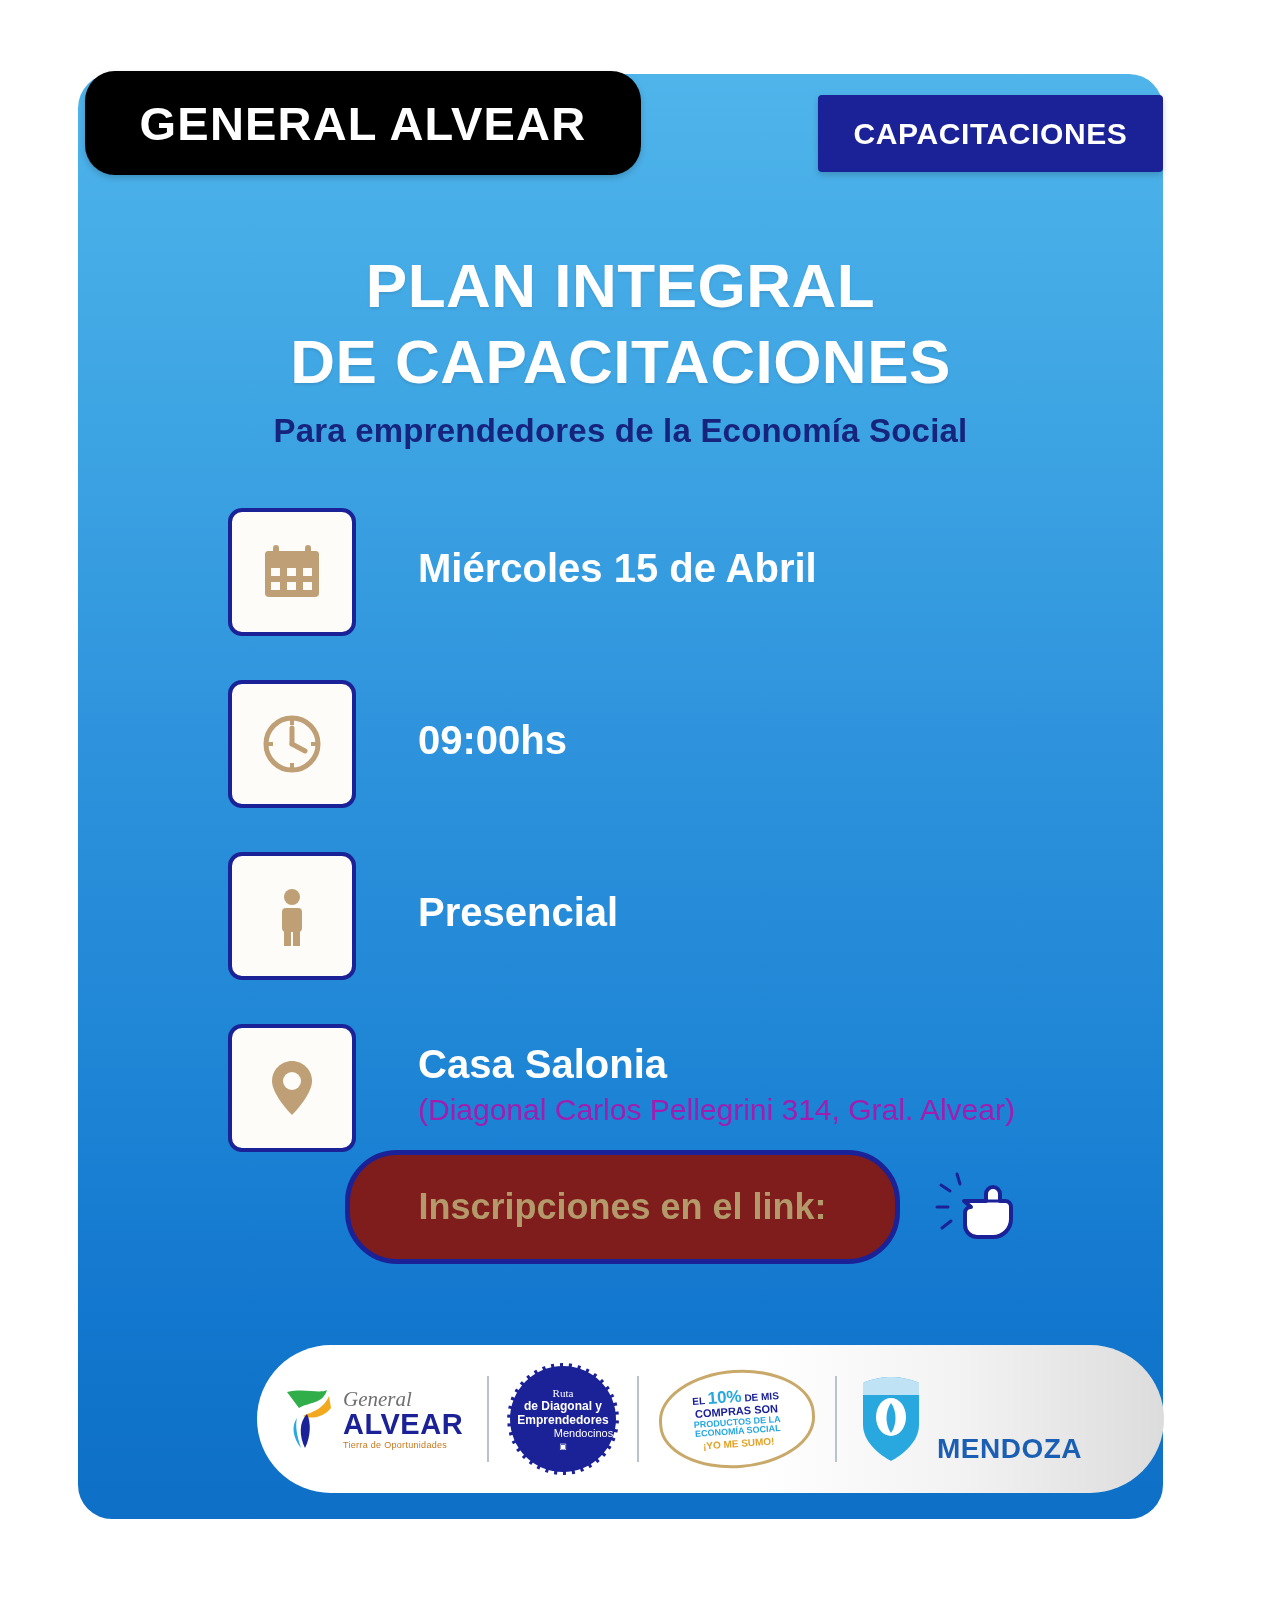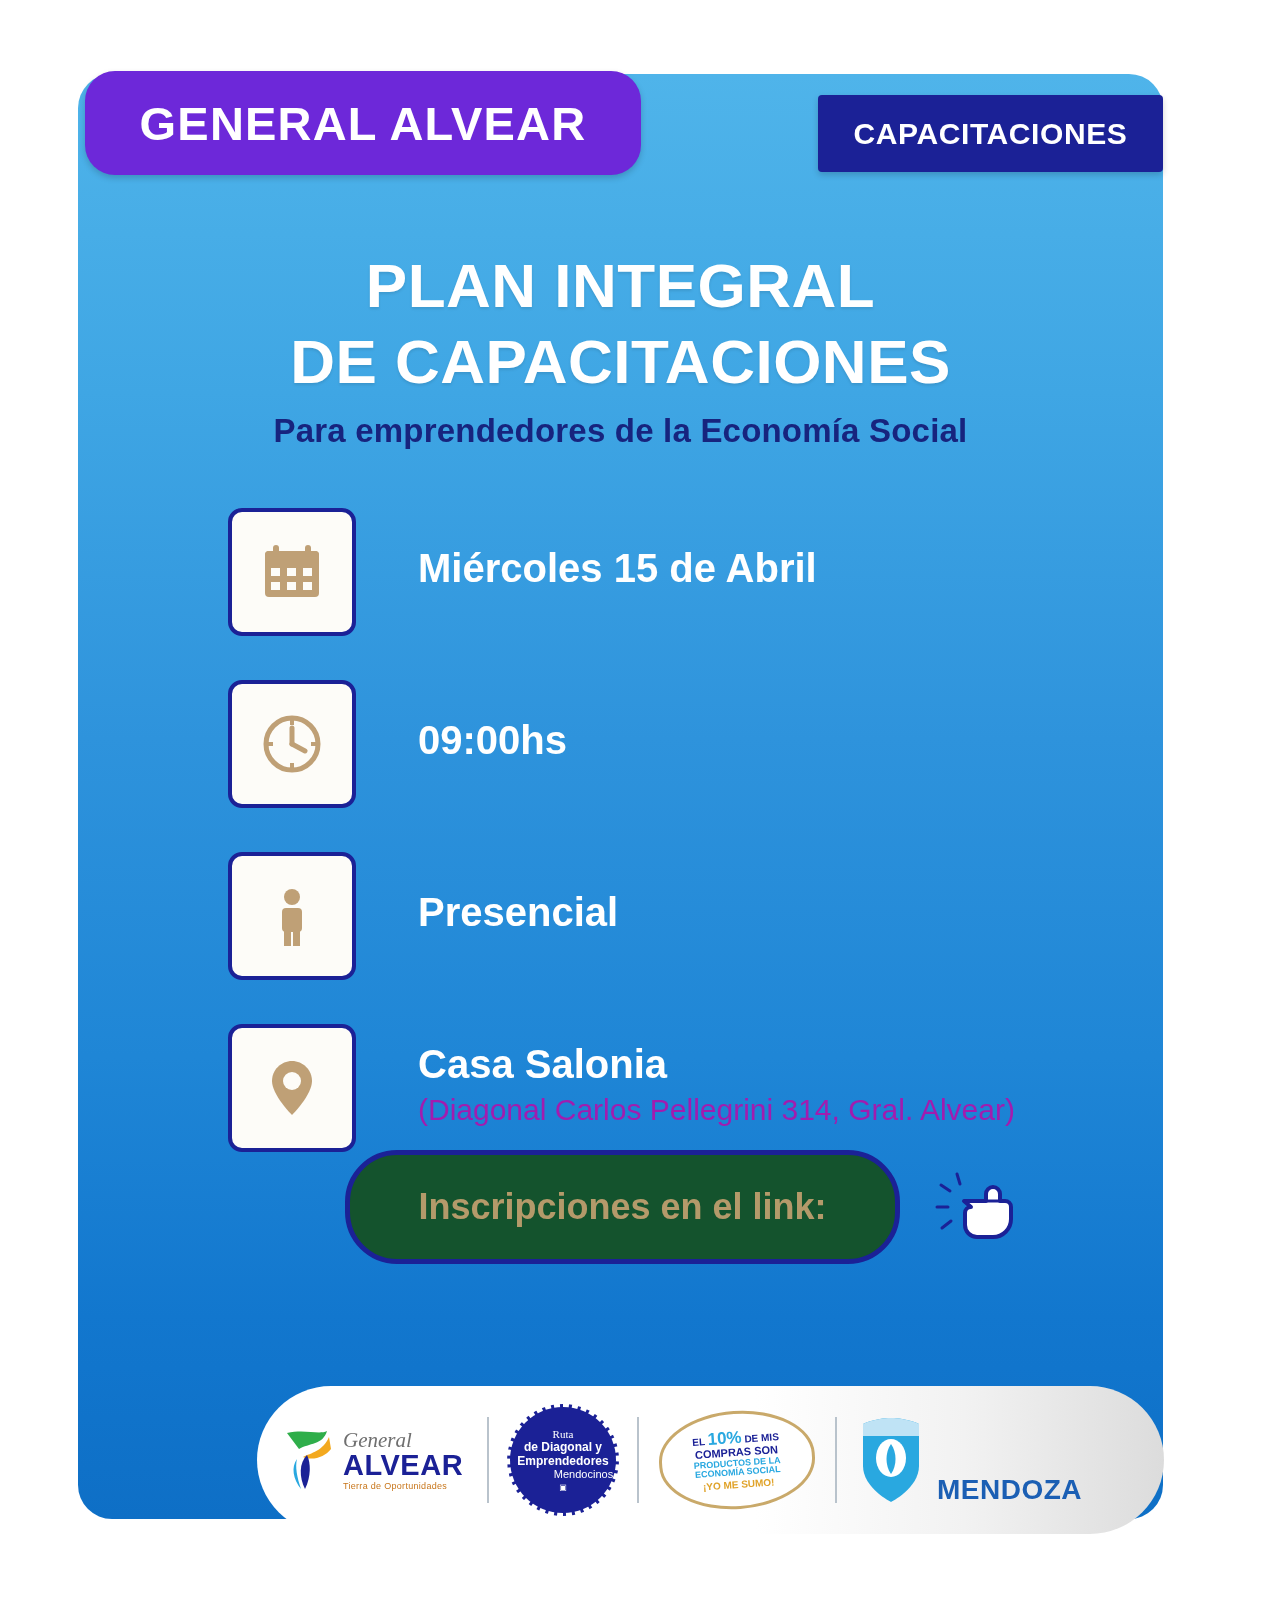--- a/index.html
+++ b/index.html
@@ -38,21 +38,21 @@
         #0E6FC6 100%);
   }
 
   
   .pill-city {
     position: absolute;
     left: 85px;
     top: 71px;
     min-width: 556px;
     height: 104px;
-    background: #6d28d9;
+    background: #000000;
     border-radius: 30px;
     display: flex;
     align-items: center;
     justify-content: center;
     box-shadow: 0 3px 6px rgba(0,0,0,0.18);
   }
   .pill-city span {
     color: #ffffff;
     font-weight: bold;
     font-size: 47px;
@@ -160,21 +160,21 @@
     left: 345px;
     top: 1152px;
     width: 700px;
     height: 110px;
     display: flex;
     align-items: center;
   }
   .cta-button {
     width: 545px;
     height: 104px;
-    background: #14532d;
+    background: #7f1d1d;
     border: 5px solid #1B2196;
     border-radius: 52px;
     display: flex;
     align-items: center;
     justify-content: center;
   }
   .cta-button span {
     color: #B49A6A;
     font-weight: bold;
     font-size: 36px;
@@ -186,21 +186,21 @@
     height: 96px;
     display: flex;
     align-items: center;
     justify-content: center;
   }
 
   
   .footer-bar {
     position: absolute;
     left: 257px;
-    top: 1386px;
+    top: 1345px;
     width: 907px;
     height: 148px;
     border-radius: 74px;
     background: linear-gradient(90deg, #ffffff 0%, #ffffff 55%, #f2f2f2 78%, #dcdcdc 100%);
     display: flex;
     align-items: center;
     padding-left: 22px;
     box-sizing: border-box;
   }
   .fb-item {

